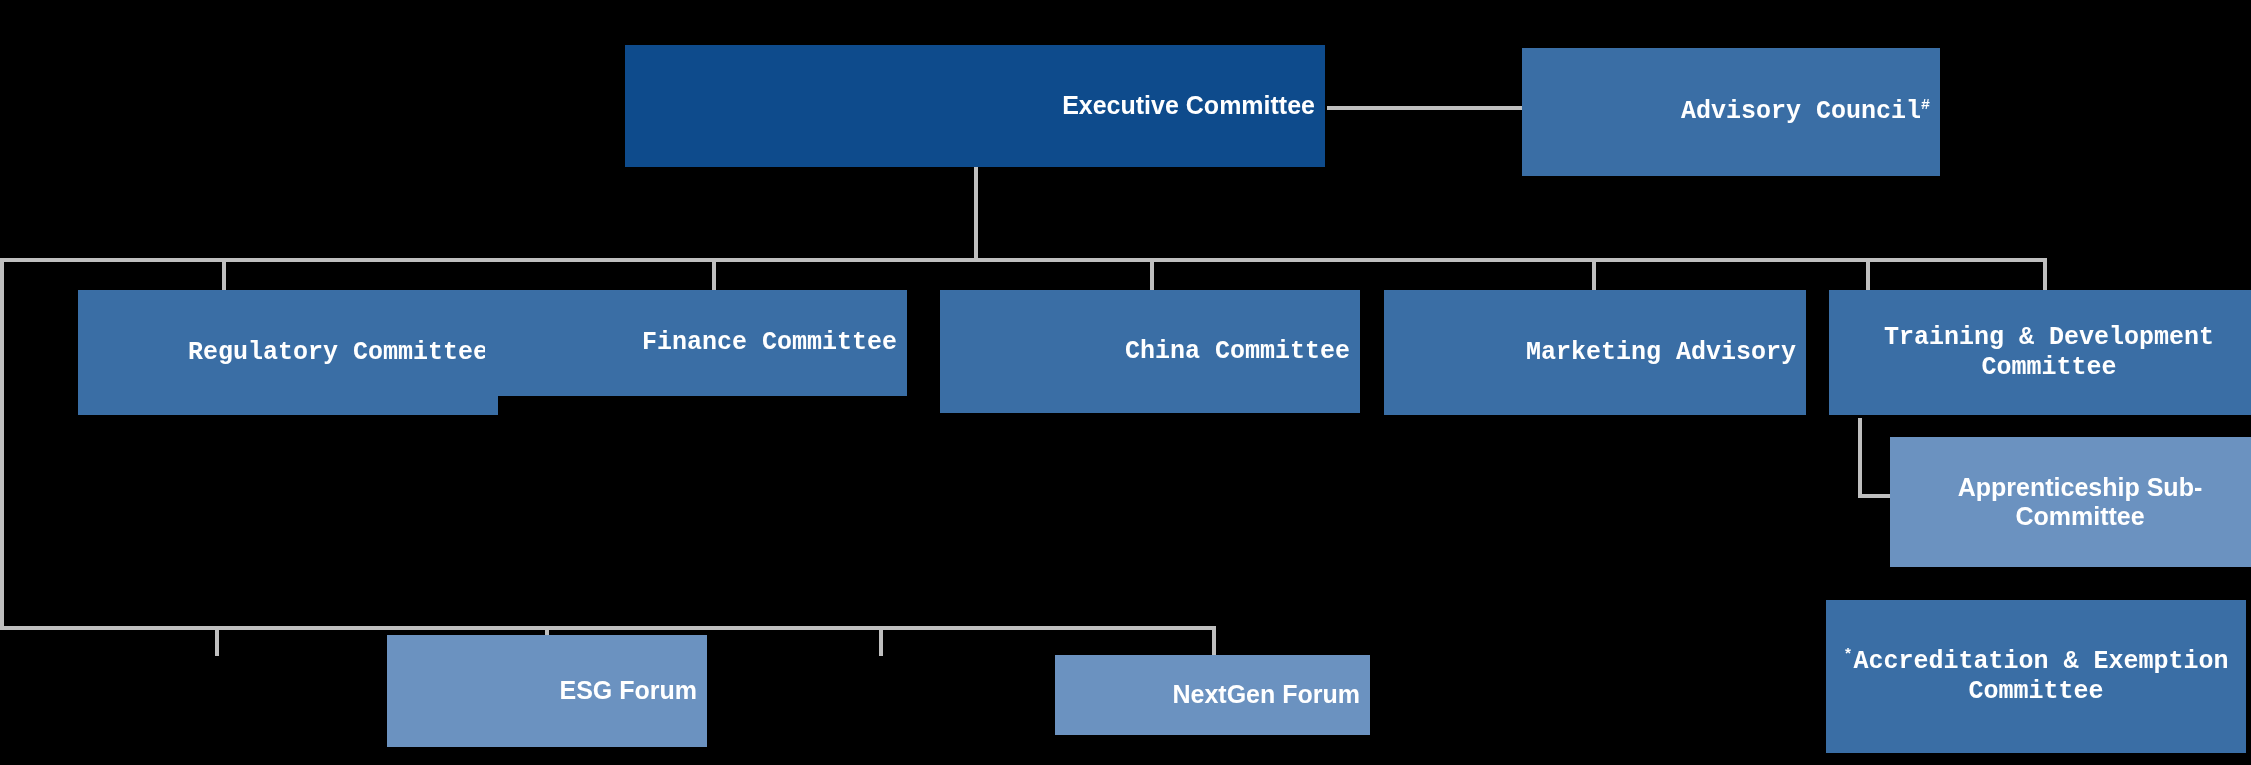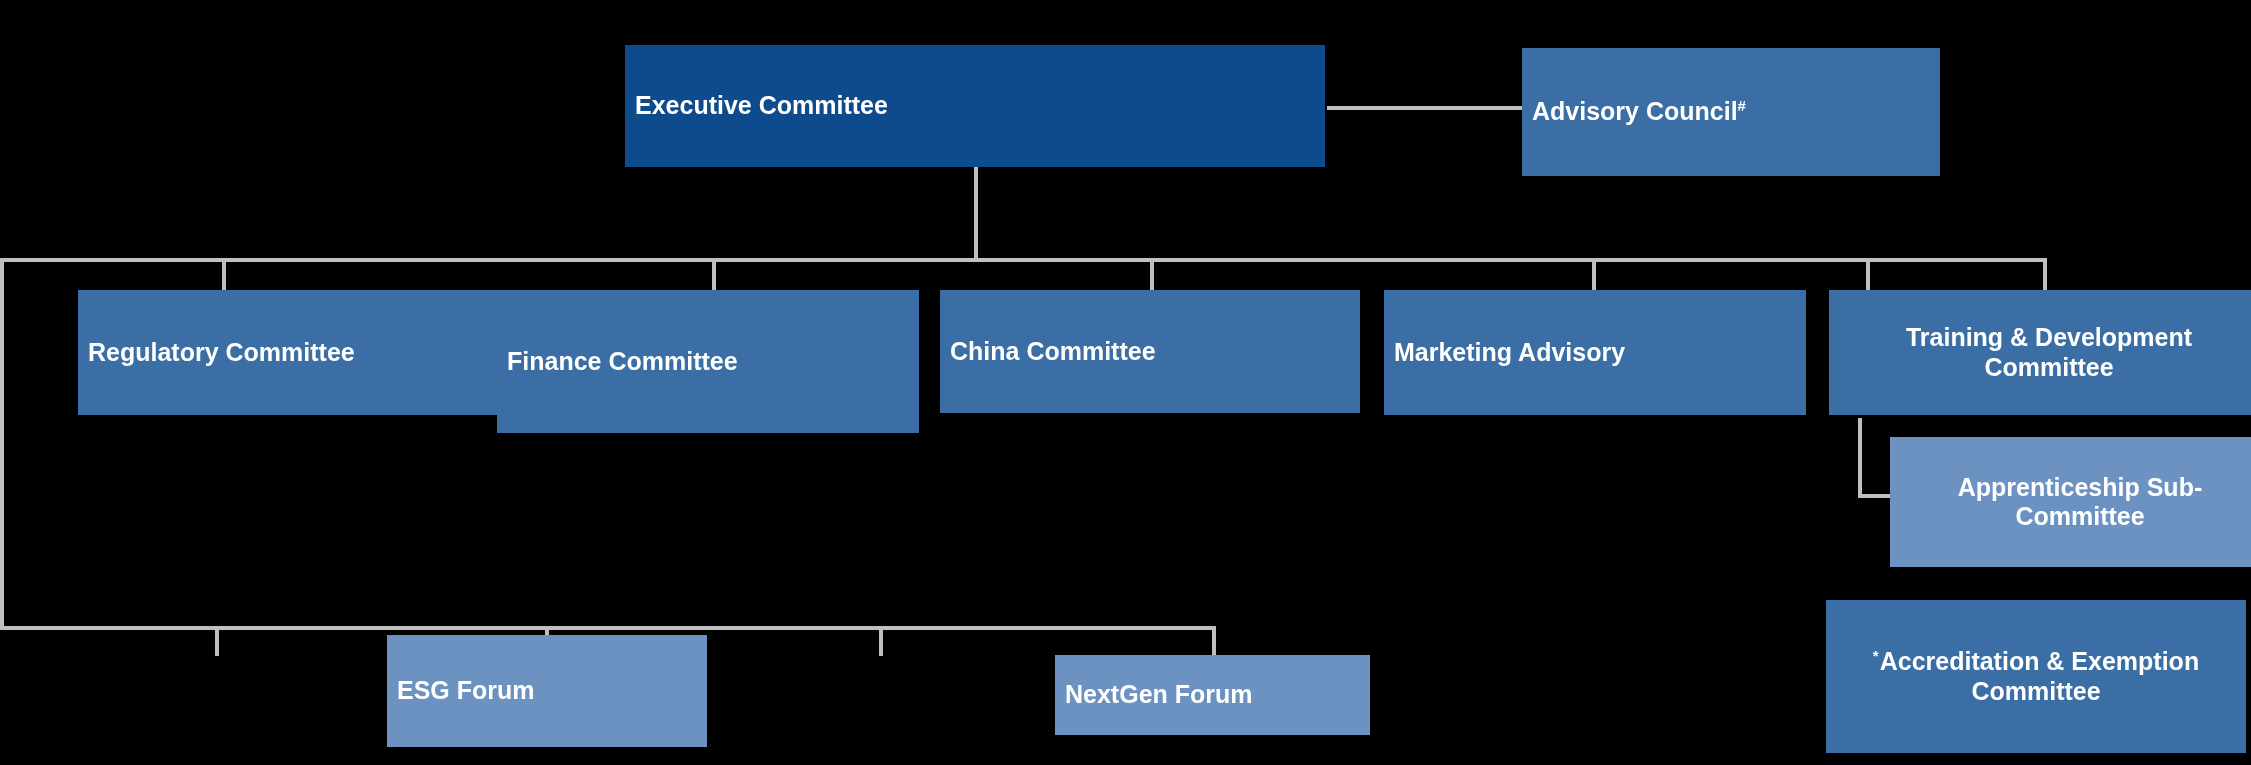--- a/index.html
+++ b/index.html
@@ -14,34 +14,34 @@
     height: 765px;
     background: #000000;
     overflow: hidden;
     font-family: "Liberation Sans", sans-serif;
   }
   .node {
     position: absolute;
     box-sizing: border-box;
     display: flex;
     align-items: center;
-    justify-content: flex-start;
+    justify-content: flex-end;
     text-align: center;
     color: #ffffff;
     font-weight: bold;
     line-height: 1.18;
     padding: 4px 10px;
     user-select: none;
   }
   .node-label {
     display: block;
     white-space: pre-line;
   }
   .tier-exec   { background: #0e4b8c; font-size: 25px; }
-  .tier-cmt    { background: #3a6ea5; font-size: 25px; }
+  .tier-cmt    { background: #3a6ea5; font-size: 25px; font-family: Liberation Mono, monospace; }
   .tier-forum  { background: #6b92c0; font-size: 25px; }
 
   .sup {
     font-size: 0.6em;
     vertical-align: super;
     font-weight: bold;
     line-height: 0;
   }
   .sup-lead {
     font-size: 0.6em;
@@ -94,21 +94,21 @@
   </div>
 
   <div class="node tier-cmt" style="left:1522px; top:48px; width:418px; height:128px;">
     <span><span>Advisory Council</span><span class="sup">#</span></span>
   </div>
 
   <div class="node tier-cmt" style="left:54px; top:290px; width:420px; height:125px;margin-left:24px;">
     <span class="node-label">Regulatory Committee</span>
   </div>
 
-  <div class="node tier-cmt" style="left:497px; top:290px; width:422px; height:143px;">
+  <div class="node tier-cmt" style="left:485px; top:290px; width:422px; height:106px;">
     <span class="node-label">Finance Committee</span>
   </div>
 
   <div class="node tier-cmt" style="left:940px; top:290px; width:420px; height:123px;">
     <span class="node-label">China Committee</span>
   </div>
 
   <div class="node tier-cmt" style="left:1384px; top:290px; width:422px; height:125px;">
     <span class="node-label">Marketing Advisory</span>
   </div>

